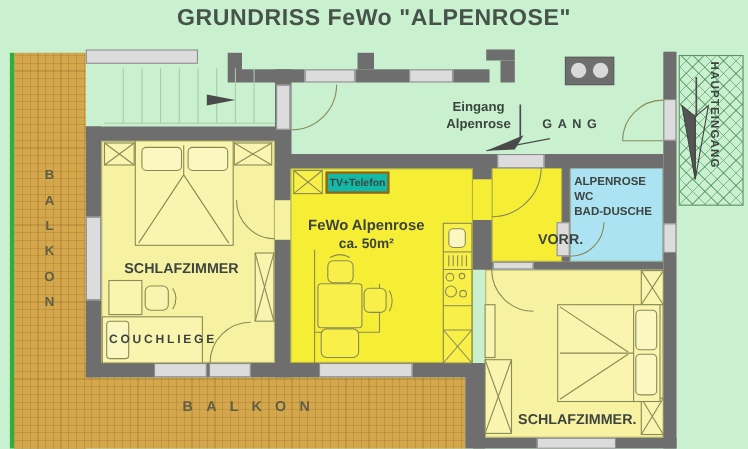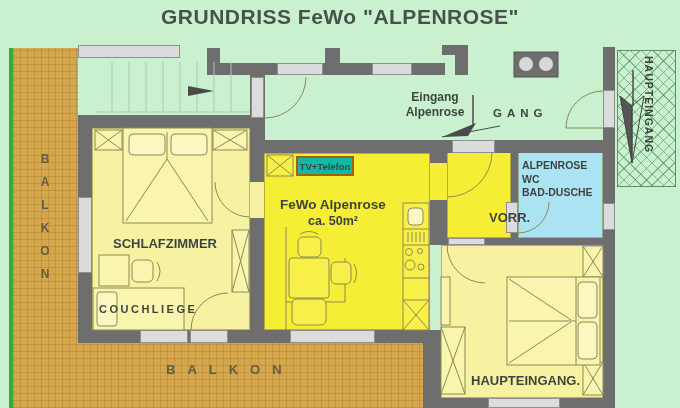--- a/index.html
+++ b/index.html
@@ -221,21 +221,21 @@
   </div>
 
   <div class="lbl" style="left:477px;top:210px;font-size:13px;margin-left:12px;">VORR.</div>
 
   <div class="abs" style="left:522px;top:159px;">
     <div class="lbl" style="position:static;font-size:10.5px;line-height:13.5px;">ALPENROSE</div>
     <div class="lbl" style="position:static;font-size:10.5px;line-height:13.5px;">WC</div>
     <div class="lbl" style="position:static;font-size:10.5px;line-height:13.5px;">BAD-DUSCHE</div>
   </div>
 
-  <div class="lbl" style="left:471px;top:373px;font-size:13px;">HAUPTEINGANG.</div>
+  <div class="lbl" style="left:471px;top:373px;font-size:13px;">SCHLAFZIMMER.</div>
 
   <div class="lbl" style="left:493px;top:107px;font-size:11.5px;letter-spacing:5px;">GANG</div>
 
   <div class="abs" style="left:400px;top:90px;width:70px;text-align:center;">
     <div class="lbl" style="position:static;font-size:12px;line-height:15px;">Eingang</div>
     <div class="lbl" style="position:static;font-size:12px;line-height:15px;">Alpenrose</div>
   </div>
 
   <div class="lbl vtext" style="left:637px;top:56px;width:18px;height:128px;font-size:10.5px;letter-spacing:1px;">HAUPTEINGANG</div>
 

